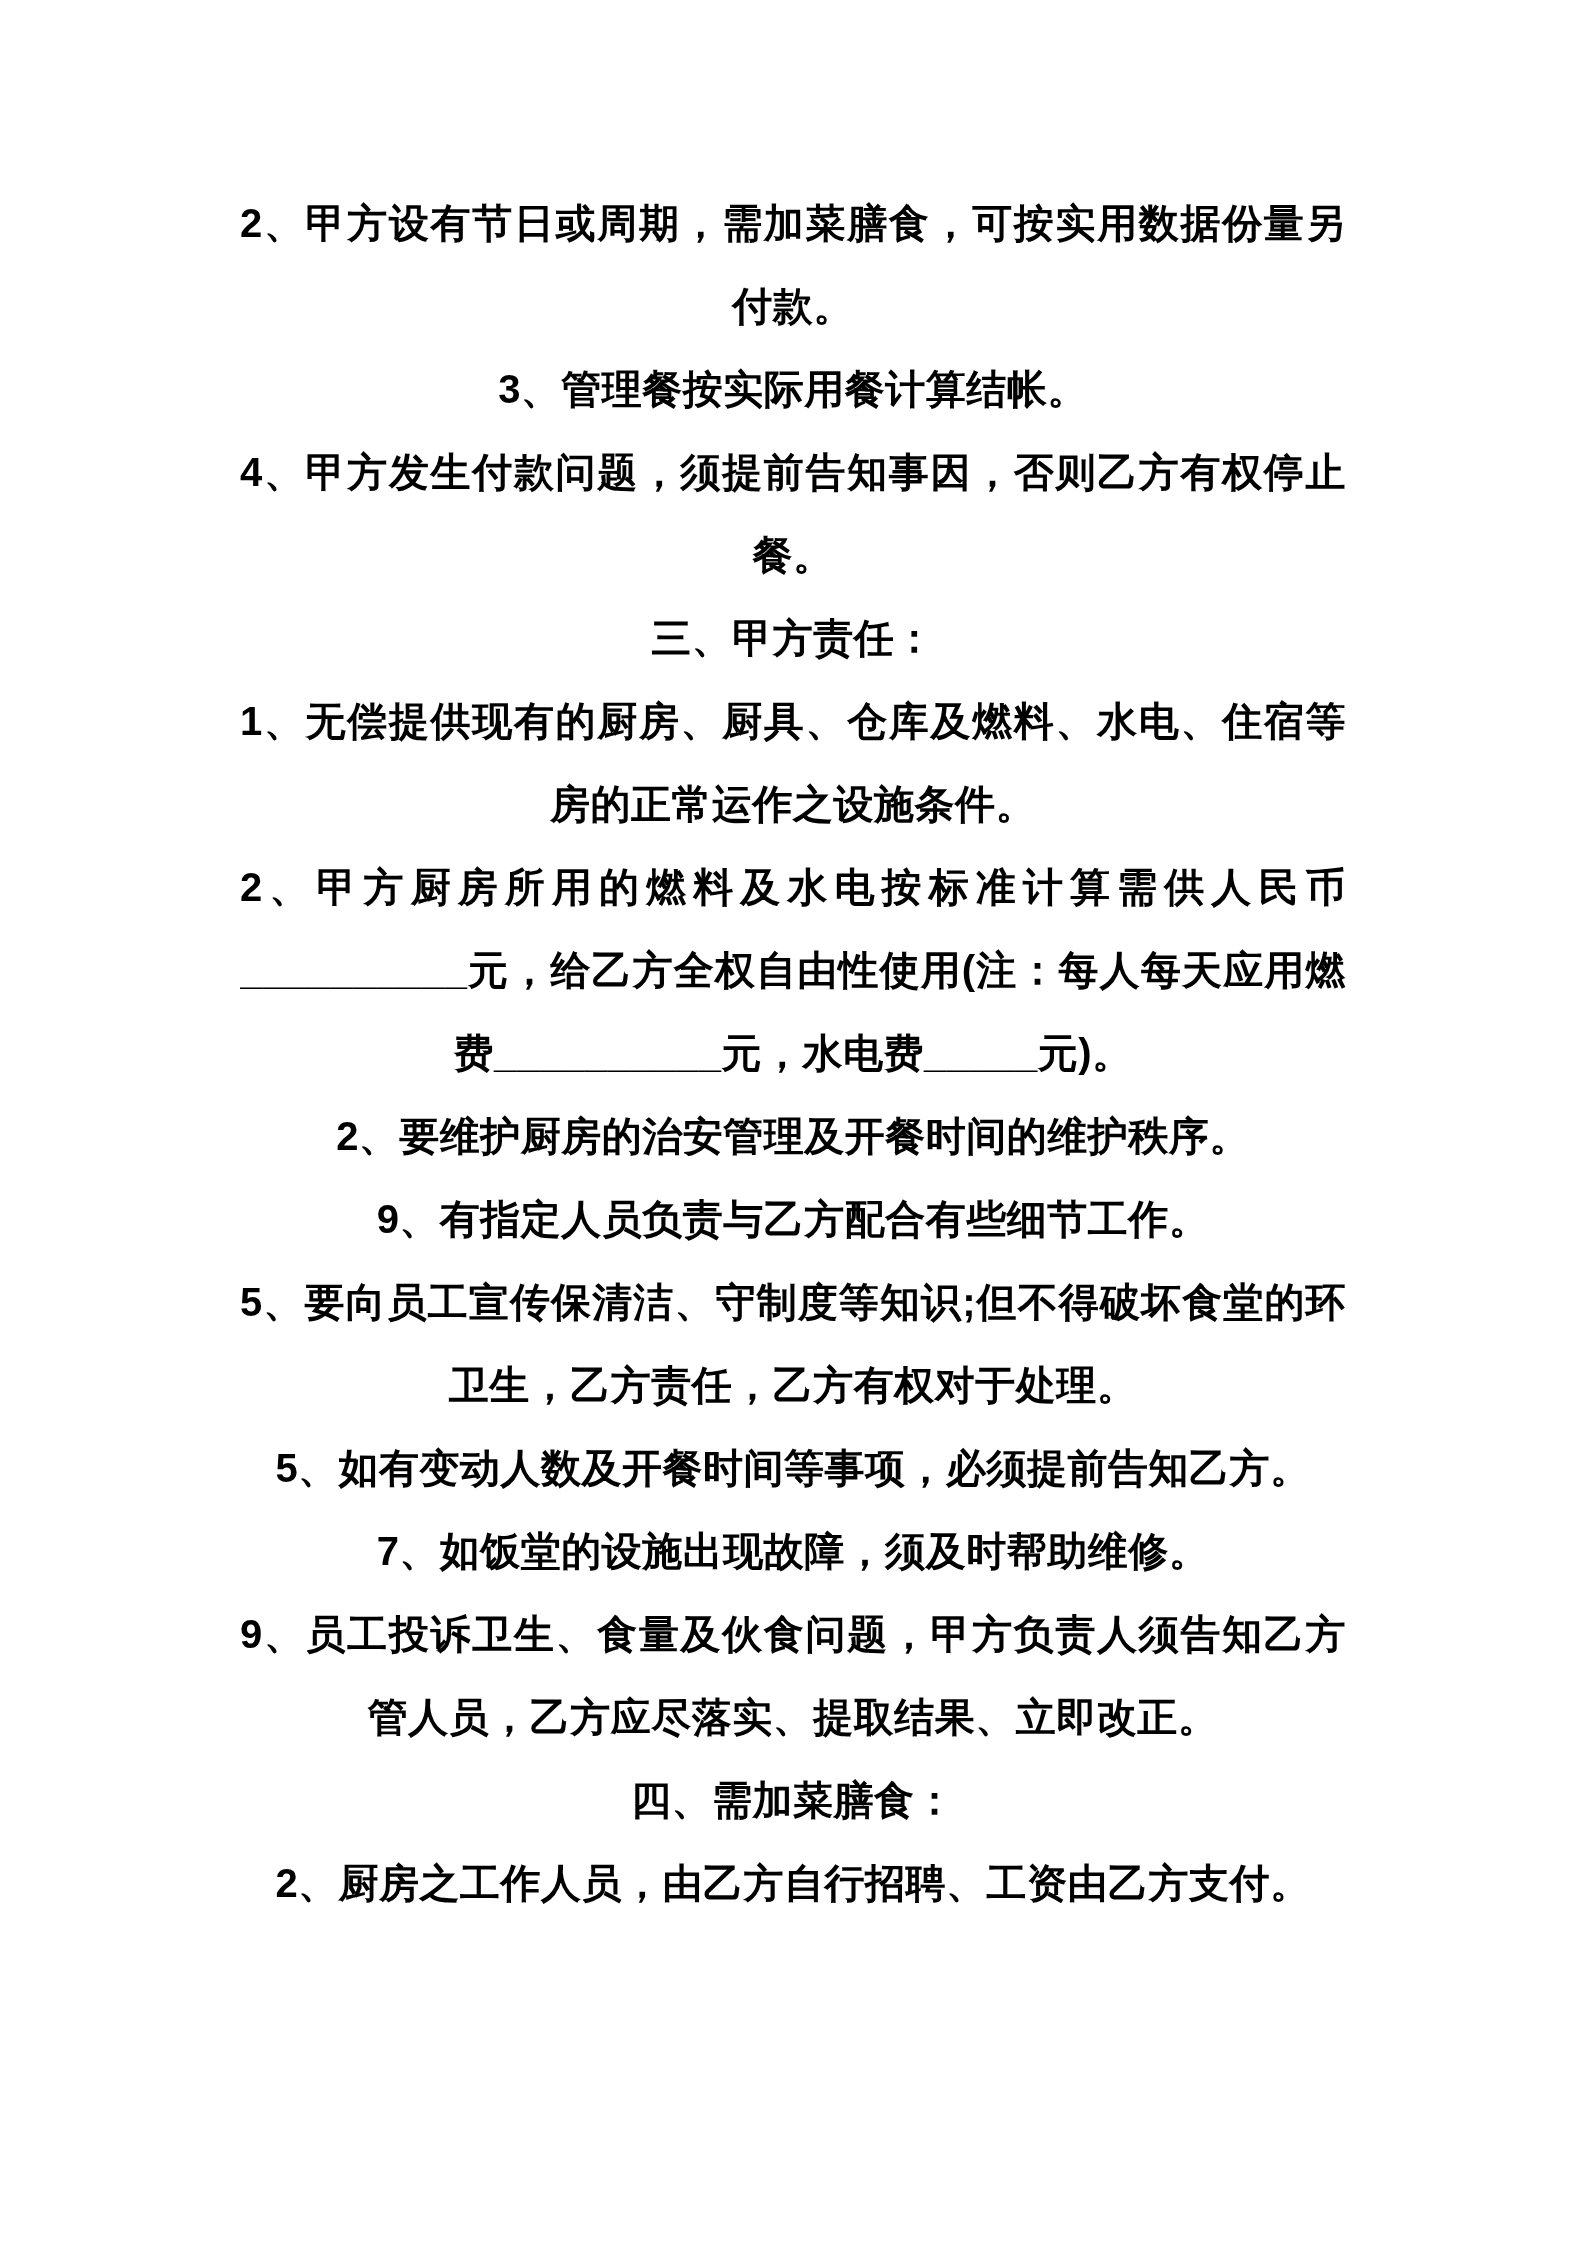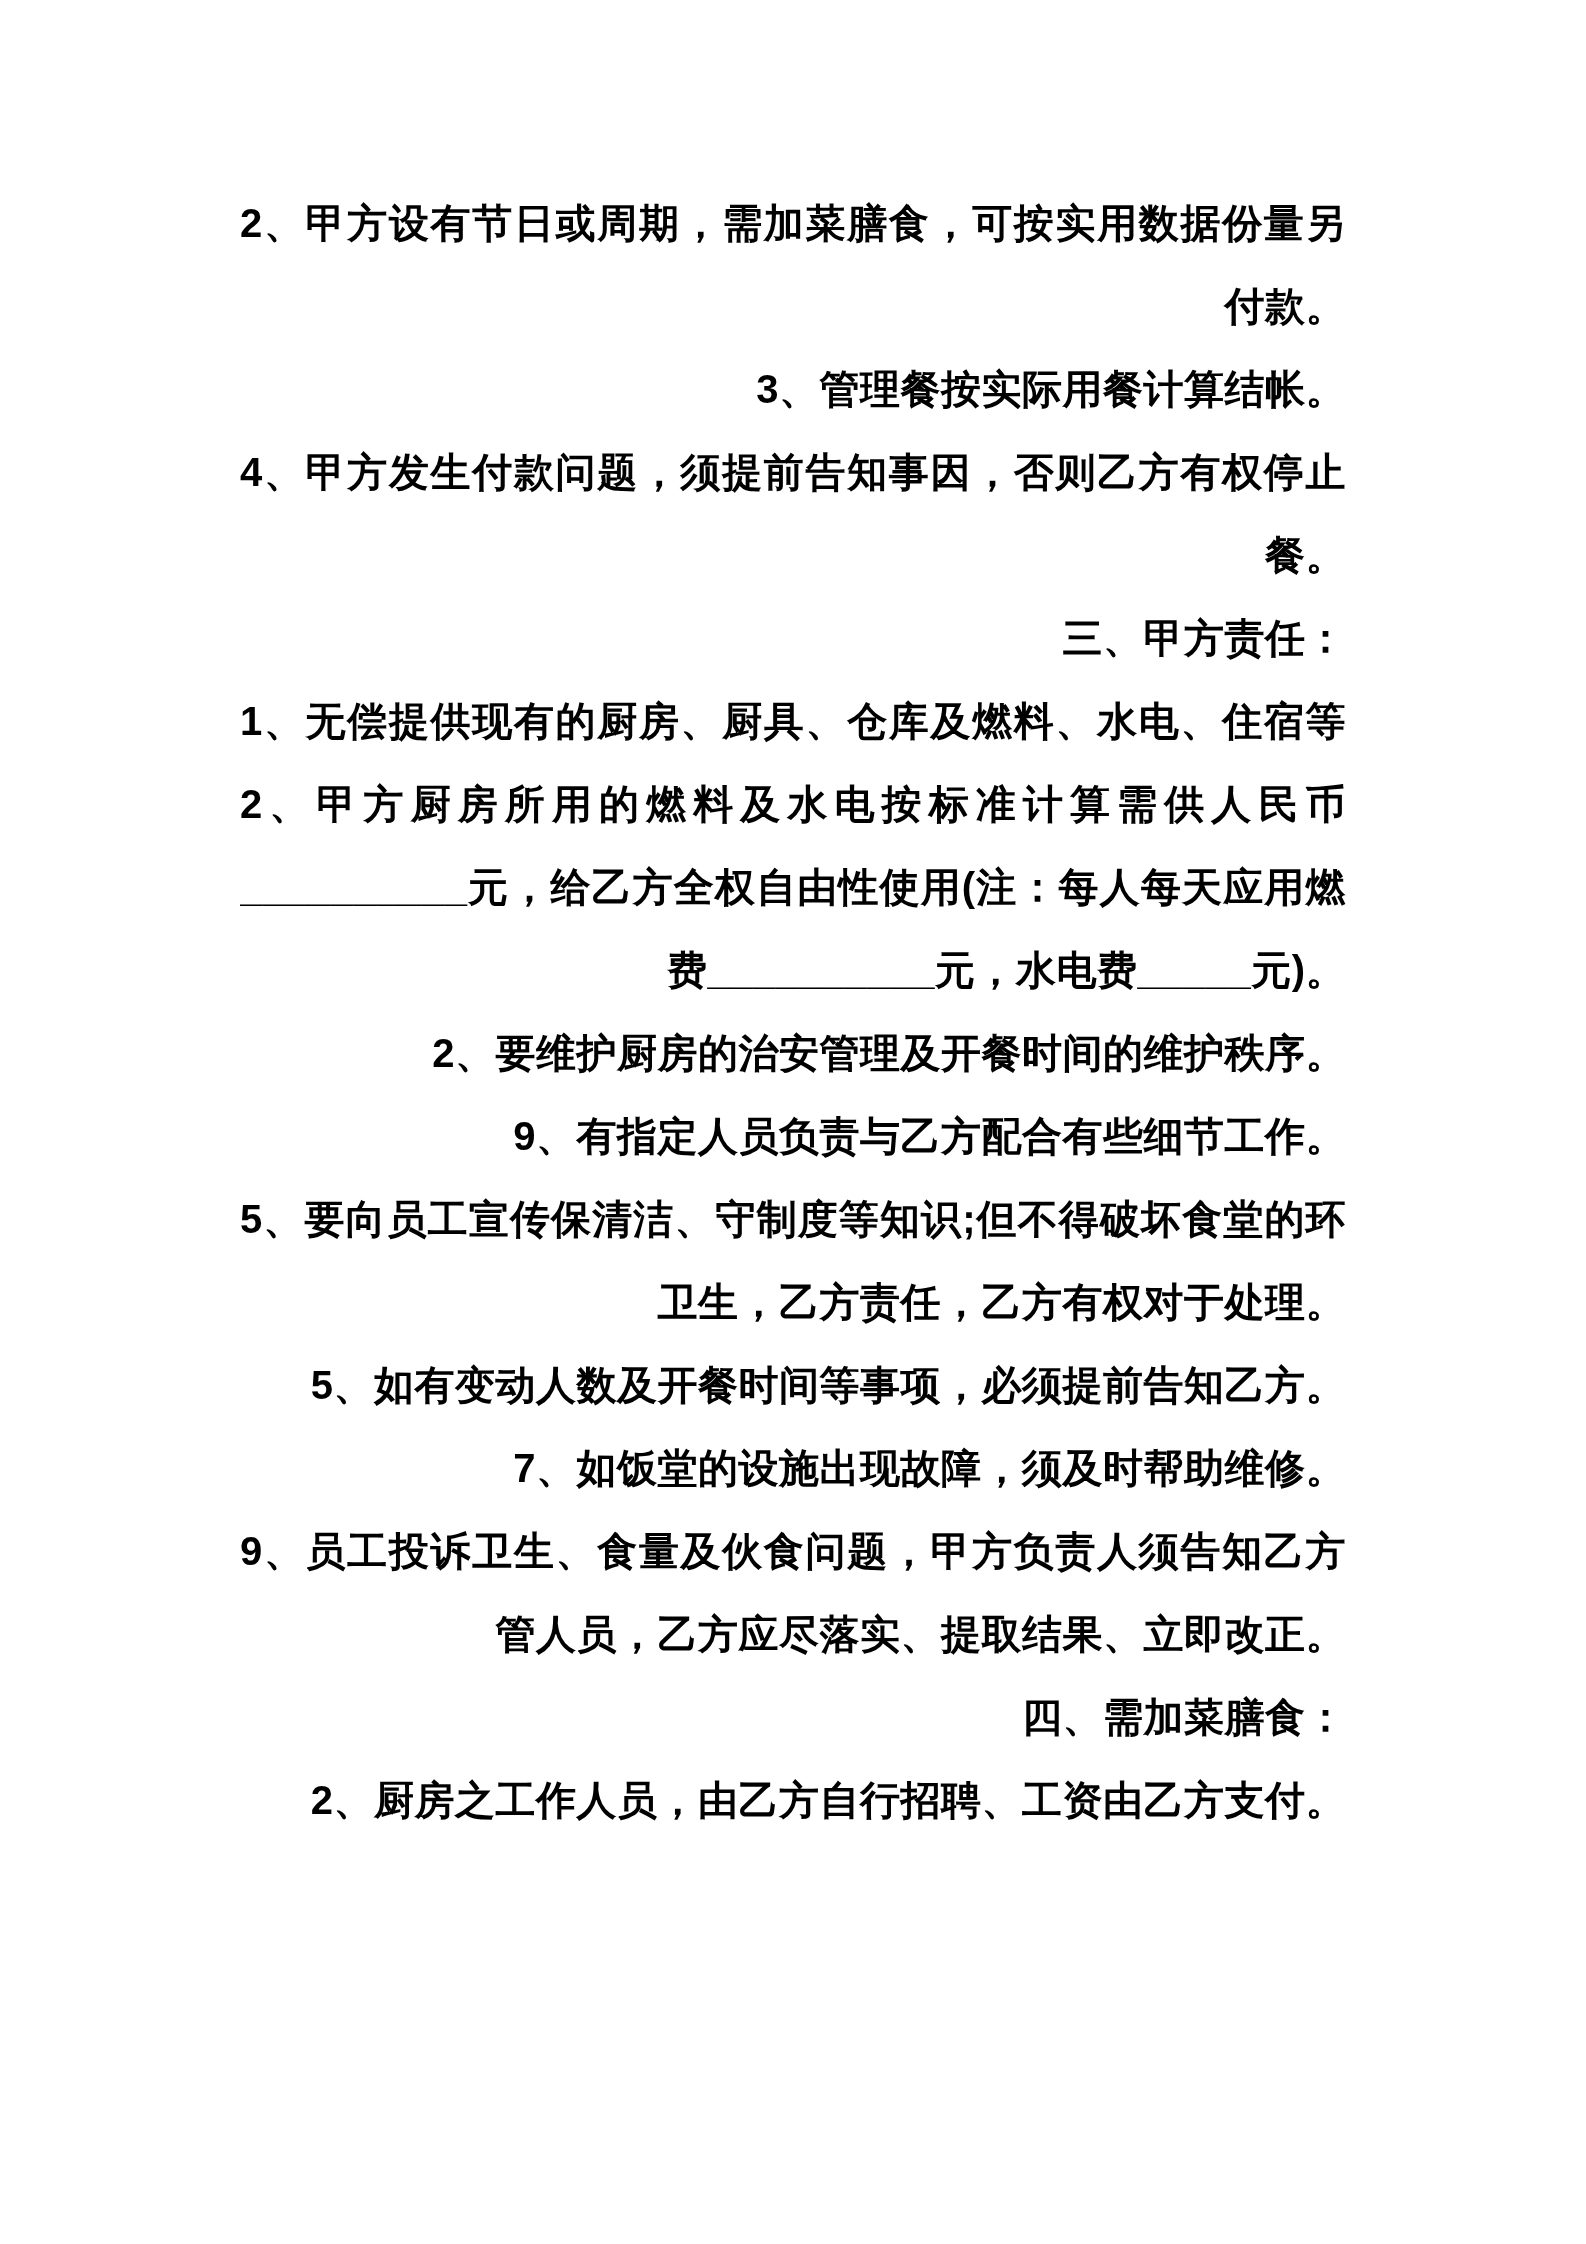--- a/index.html
+++ b/index.html
@@ -24,21 +24,21 @@
     font-weight: 700;
     font-size: 40px;
   }
   .paragraph {
     margin: 0;
     padding: 0;
   }
   .line {
     height: 83px;
     line-height: 83px;
-    text-align: right;
+    text-align: center;
     white-space: nowrap;
     letter-spacing: 0.5px;
   }
   .line.fill {
     white-space: normal;
     text-align: justify;
     text-align-last: justify;
     overflow: hidden;
   }
 </style>
@@ -56,20 +56,21 @@
       </div>
       <div class="paragraph">
         <div class="line fill">4、甲方发生付款问题，须提前告知事因，否则乙方有权停止用</div>
         <div class="line">餐。</div>
       </div>
       <div class="paragraph">
         <div class="line">三、甲方责任：</div>
       </div>
       <div class="paragraph">
         <div class="line fill">1、无偿提供现有的厨房、厨具、仓库及燃料、水电、住宿等厨</div>
+        <div class="line">房的正常运作之设施条件。</div>
       </div>
       <div class="paragraph">
         <div class="line fill">2、甲方厨房所用的燃料及水电按标准计算需供人民币</div>
         <div class="line fill">__________元，给乙方全权自由性使用(注：每人每天应用燃料</div>
         <div class="line">费__________元，水电费_____元)。</div>
       </div>
       <div class="paragraph">
         <div class="line">2、要维护厨房的治安管理及开餐时间的维护秩序。</div>
       </div>
       <div class="paragraph">

